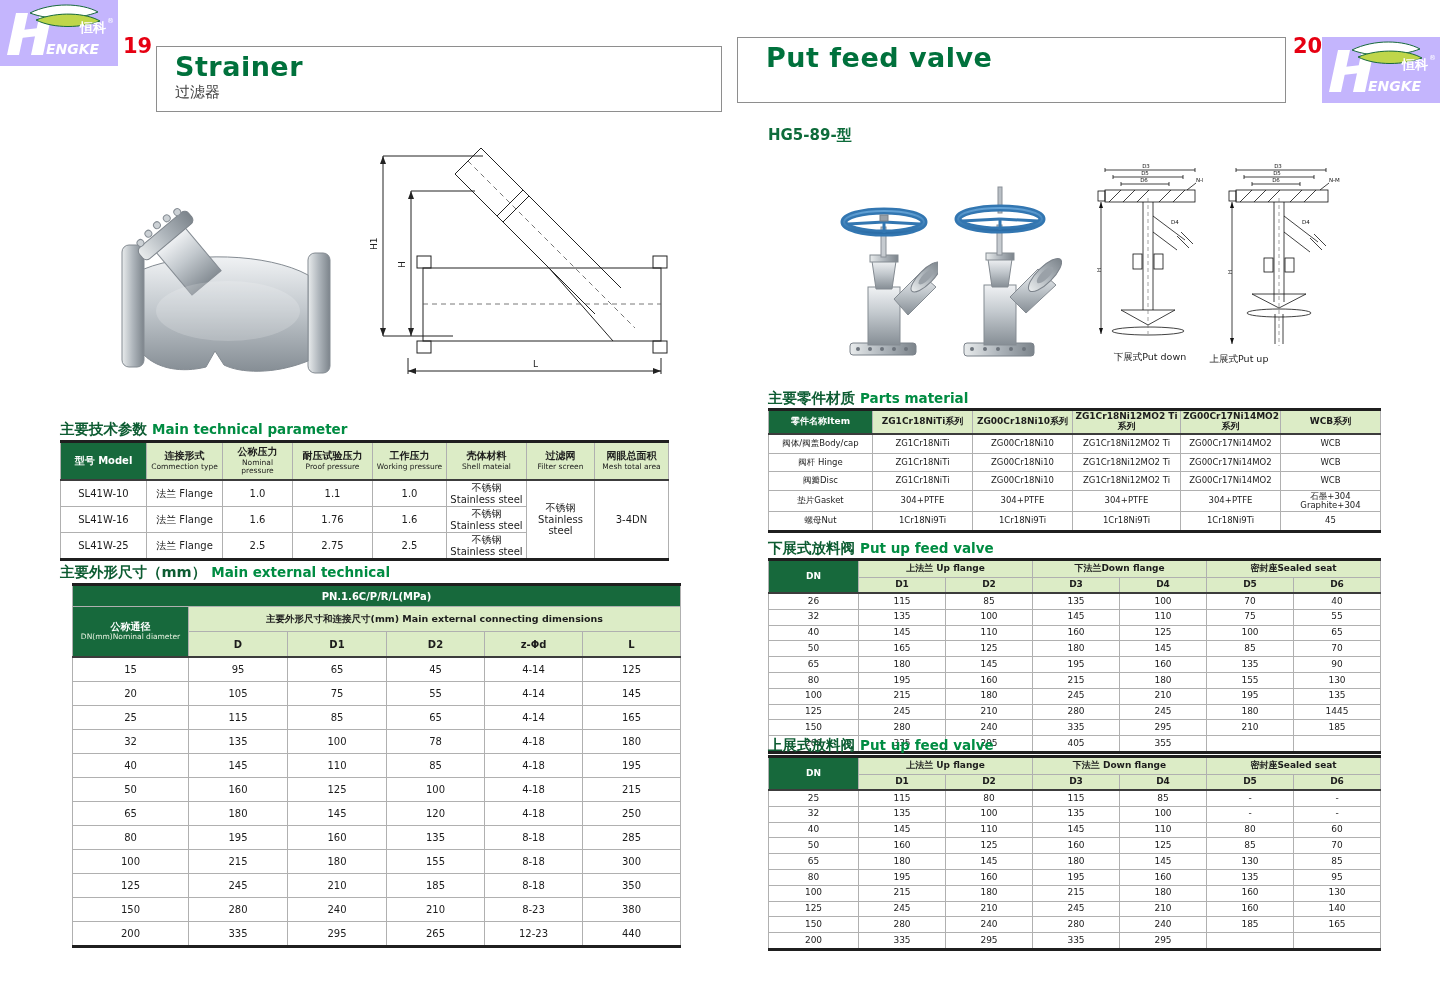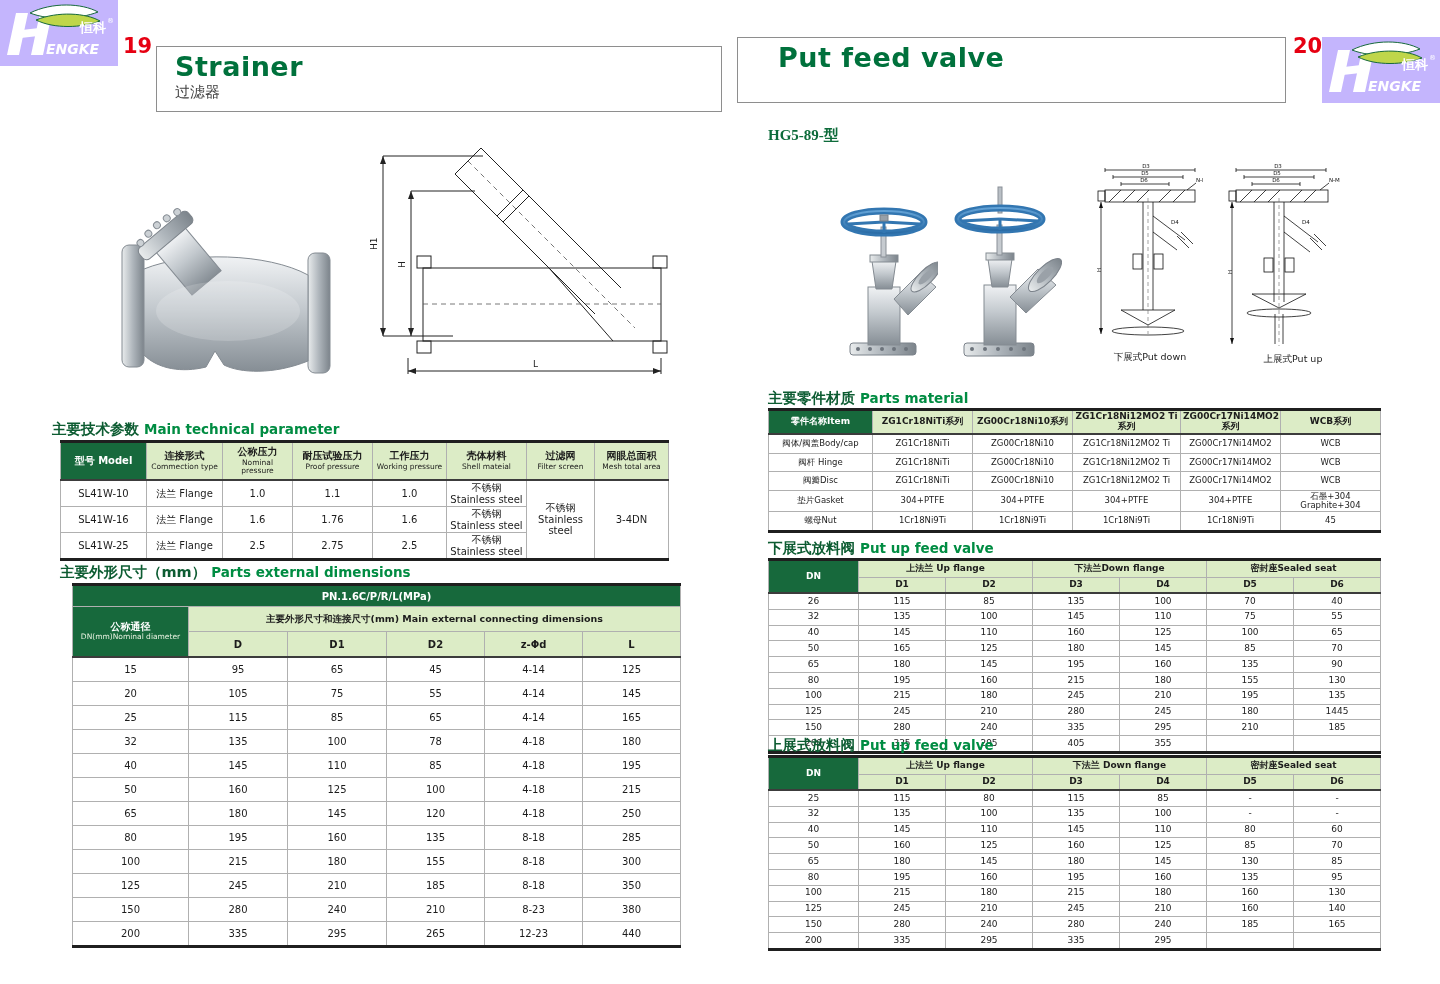--- a/index.html
+++ b/index.html
@@ -10,21 +10,21 @@
   
   .logo-box{position:absolute;width:118px;height:66px;background:#c4b5fd;}
   .page-num{position:absolute;font-size:21px;font-weight:bold;color:#e60012;line-height:1;}
   .title-box{position:absolute;height:64px;border:1px solid #8e8e8e;background:#fff;box-sizing:content-box;}
   .title-en{font-size:27px;font-weight:bold;color:#00713c;line-height:1.1;margin:5px 0 0 0;letter-spacing:.5px;}
   .title-zh{font-size:15px;color:#3f3f3f;margin-top:1px;}
 
   .sec-title{position:absolute;white-space:nowrap;}
   .sec-title .zh{font-size:14.5px;font-weight:bold;color:#0d5c32;}
   .sec-title .en{font-size:13.5px;font-weight:bold;color:#008c42;margin-left:5px;text-align:center;}
-  .model-label{position:absolute;font-size:15px;font-weight:bold;color:#0d6b3a;font-family:Liberation Serif, serif;}
+  .model-label{position:absolute;font-size:15px;font-weight:bold;color:#0d6b3a;}
 
   
   .tblwrap{position:absolute;}
   table.tbl{border-collapse:collapse;table-layout:fixed;width:100%;
             border-top:3px solid #1f1f1f;border-bottom:3px solid #1f1f1f;}
   table.tbl td{border:1px solid #b0b0b0;text-align:center;vertical-align:middle;
                padding:1px 2px;background:#fff;color:#1c1c1c;overflow:hidden;}
   table.tbl thead{border-bottom:2px solid #3c3c3c;}
   td.hd{background:#17693c !important;color:#ffffff !important;font-weight:bold;}
   td.hl{background:#dcecc6 !important;font-weight:bold;}
@@ -83,21 +83,21 @@
       <text x="46" y="54" font-size="14" font-weight="bold" font-style="italic" fill="#fff">ENGKE</text>
     </svg>
   </div>
   <div class="page-num" style="left:123px;top:36px;">19</div>
   <div class="title-box" style="left:156px;top:37px;width:564px;margin-top:9px;">
     <div class="title-en" style="margin-left:18px;">Strainer</div>
     <div class="title-zh" style="margin-left:18px;">过滤器</div>
   </div>
 
   <div class="title-box" style="left:737px;top:37px;width:547px;">
-    <div class="title-en" style="margin-left:40px;">Put feed valve</div>
+    <div class="title-en" style="margin-left:28px;">Put feed valve</div>
   </div>
   <div class="page-num" style="left:1293px;top:36px;">20</div>
   <div class="logo-box" style="left:1322px;top:37px;">
     <svg width="118" height="66" viewBox="0 0 118 66">
       <polygon points="16,13 28,13 19,55 7,55" fill="#fff"></polygon>
       <polygon points="40,13 52,13 43,55 31,55" fill="#fff"></polygon>
       <polygon points="13,31 48,27 47,35 12,39" fill="#fff"></polygon>
       <path d="M30 13 C52 2 82 3 98 12 C80 19 50 21 30 13 Z" fill="#fff" stroke="#17693c" stroke-width="1"></path>
       <path d="M36 20 C58 11 86 13 100 21 C82 28 54 29 36 20 Z" fill="#bfd64a" stroke="#17693c" stroke-width="1"></path>
       <text x="80" y="32" font-size="13" font-weight="bold" fill="#fff">恒科</text>
@@ -154,21 +154,21 @@
       <polygon points="45,53 51,53 48,45"></polygon>
         <polygon points="45,182 51,182 48,190"></polygon>
       <polygon points="53,222 53,228 45,225"></polygon>
         <polygon points="290,222 290,228 298,225"></polygon>
     </g>
     <text x="14" y="104" font-size="9" fill="#222" transform="rotate(-90 14 104)">H1</text>
     <text x="42" y="122" font-size="9" fill="#222" transform="rotate(-90 42 122)">H</text>
     <text x="170" y="221" font-size="9" fill="#222">L</text>
   </svg>
 
-  <div class="sec-title" style="left:52px;top:419px;">
+  <div class="sec-title" style="left:60px;top:419px;">
     <span class="zh">主要技术参数</span><span class="en">Main technical parameter</span>
   </div>
   <div class="tblwrap" style="left:60px;top:440px;width:608px;">
     <table class="tbl t-tech">
         <colgroup>
           <col style="width: 86px;">
           <col style="width: 76px;">
           <col style="width: 70px;">
           <col style="width: 80px;">
           <col style="width: 74px;">
@@ -234,21 +234,21 @@
             <td>2.5</td>
             <td>2.75</td>
             <td>2.5</td>
             <td>不锈钢<br>Stainless steel</td>
           </tr>
         </tbody>
       </table>
   </div>
 
   <div class="sec-title" style="left:60px;top:562px;">
-    <span class="zh">主要外形尺寸（mm）</span><span class="en">Parts external dimensions</span>
+    <span class="zh">主要外形尺寸（mm）</span><span class="en">Main external technical</span>
   </div>
   <div class="tblwrap" style="left:72px;top:583px;width:608px;">
     <table class="tbl t-dims">
         <colgroup>
           <col style="width: 116px;">
           <col style="width: 99px;">
           <col style="width: 99px;">
           <col style="width: 98px;">
           <col style="width: 98px;">
           <col style="width: 98px;">
@@ -502,21 +502,21 @@
       <polygon points="4,46 8,46 6,40"></polygon>
         <polygon points="4,176 8,176 6,182"></polygon>
     </g>
     <text x="52" y="6" font-size="5.5" fill="#111" text-anchor="middle">D3</text>
     <text x="51" y="13" font-size="5.5" fill="#111" text-anchor="middle">D5</text>
     <text x="50" y="20" font-size="5.5" fill="#111" text-anchor="middle">D6</text>
     <text x="103" y="20" font-size="5.5" fill="#111">N-M</text>
     <text x="76" y="62" font-size="5.5" fill="#111">D4</text>
     <text x="2" y="112" font-size="5.5" fill="#111" transform="rotate(-90 4 110)">H</text>
   </svg>
-  <div class="drawing-caption" style="left:1238px;top:353px;">上展式Put up</div>
+  <div class="drawing-caption" style="left:1184px;top:353px;">上展式Put up</div>
 
   <div class="sec-title" style="left:768px;top:388px;">
     <span class="zh">主要零件材质</span><span class="en">Parts material</span>
   </div>
   <div class="tblwrap" style="left:768px;top:408px;width:612px;">
     <table class="tbl t-parts">
         <colgroup>
           <col style="width: 104px;">
           <col style="width: 100px;">
           <col style="width: 100px;">

